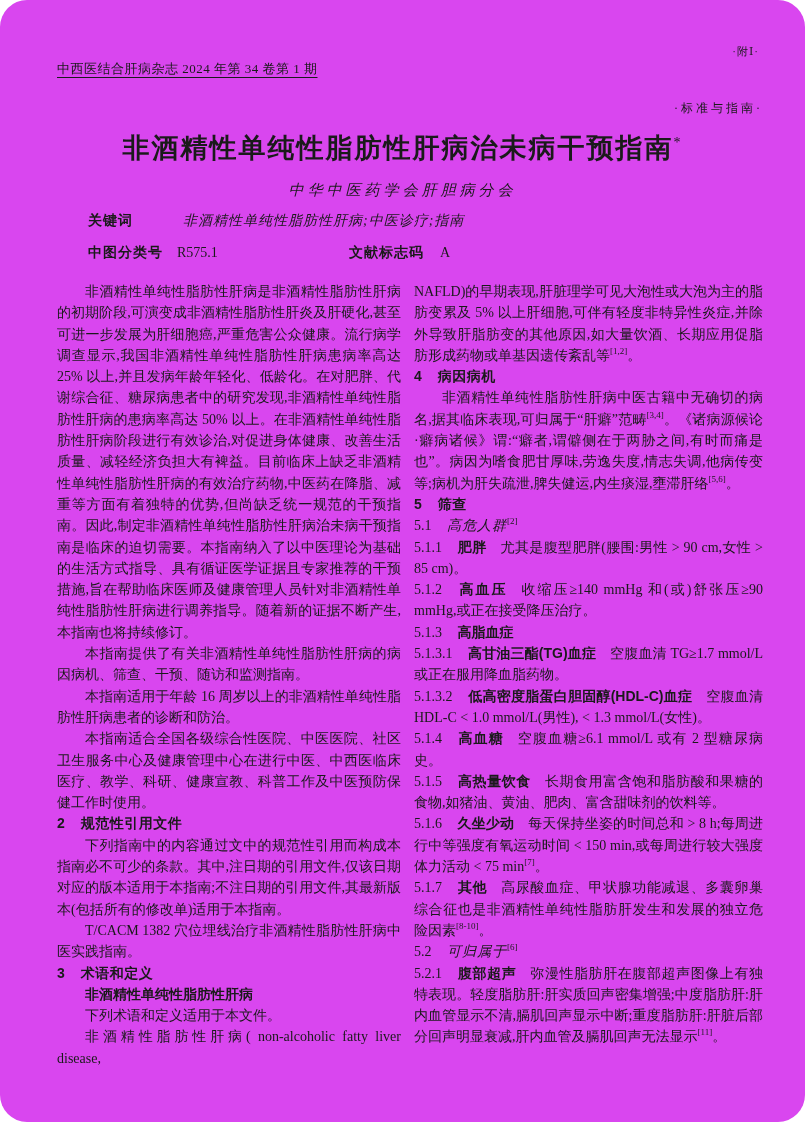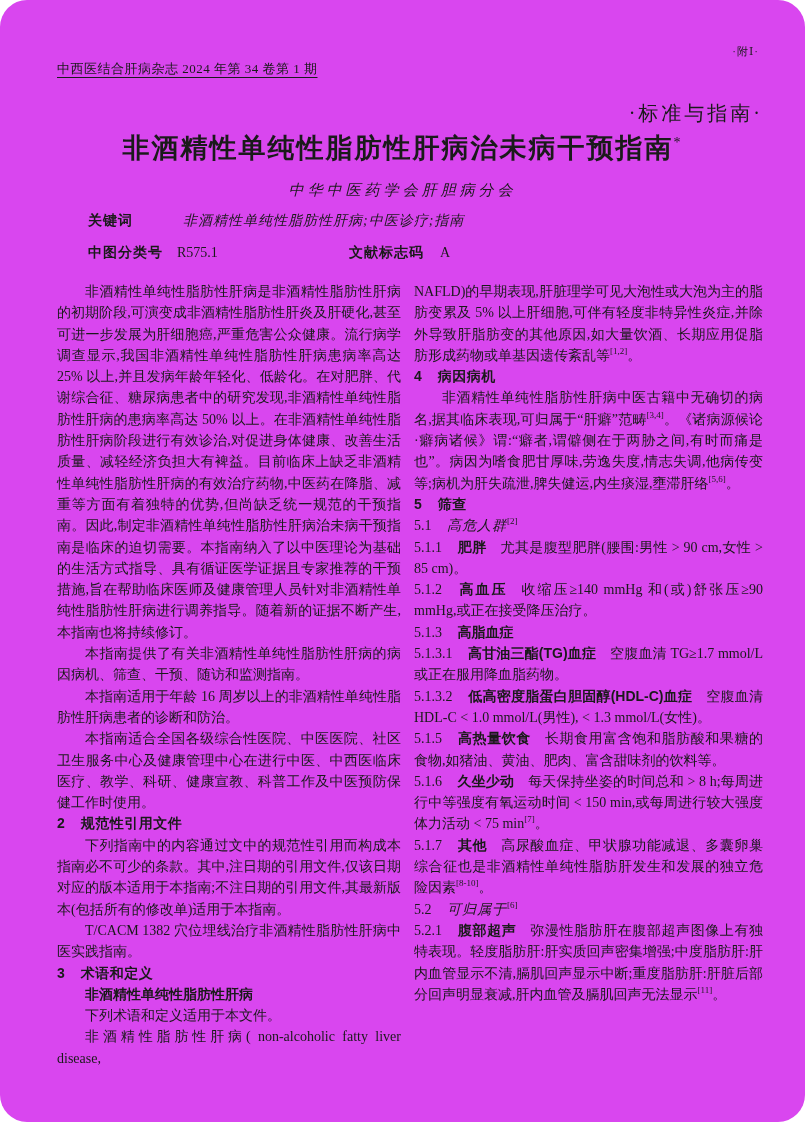--- a/index.html
+++ b/index.html
@@ -19,21 +19,21 @@
     font-size:13px;letter-spacing:.5px;
     text-decoration:underline;
     text-underline-offset:4px;
   }
   .page-marker{
     position:absolute;right:46px;top:44px;
     font-size:11px;letter-spacing:1px;
   }
   .section-marker{
     position:absolute;right:42px;top:100px;
-    font-size:20px;letter-spacing:3px;
+    font-size:12px;letter-spacing:3px;
   }
 
   
   .title-wrap{
     position:absolute;left:0;top:130px;width:100%;
     text-align:center;
   }
   .doc-title{
     font-size:27px;font-weight:bold;letter-spacing:2px;
     font-family:"Liberation Serif","DejaVu Serif",serif;
@@ -127,20 +127,21 @@
       <p class="para-flush"><span class="sg-t">NAFLD)的早期表现,肝脏理学可见大泡性或大泡为主的脂肪变累及 5% 以上肝细胞,可伴有轻度非特异性炎症,并除外导致肝脂肪变的其他原因,如大量饮酒、长期应用促脂肪形成药物或单基因遗传紊乱等</span><sup class="sg-sup">[1,2]</sup><span class="sg-t">。</span></p>
       <p class="heading para-flush"><span class="sg-num">4</span><span class="sg-b">病因病机</span></p>
       <p class="para"><span class="sg-t">非酒精性单纯性脂肪性肝病中医古籍中无确切的病名,据其临床表现,可归属于“肝癖”范畴</span><sup class="sg-sup">[3,4]</sup><span class="sg-t">。《诸病源候论·癖病诸候》谓:“癖者,谓僻侧在于两胁之间,有时而痛是也”。病因为嗜食肥甘厚味,劳逸失度,情志失调,他病传变等;病机为肝失疏泄,脾失健运,内生痰湿,壅滞肝络</span><sup class="sg-sup">[5,6]</sup><span class="sg-t">。</span></p>
       <p class="heading para-flush"><span class="sg-num">5</span><span class="sg-b">筛查</span></p>
       <p class="para-flush"><span class="sg-num">5.1</span><span class="sg-k">高危人群</span><sup class="sg-sup">[2]</sup></p>
       <p class="para-flush"><span class="sg-num">5.1.1</span><span class="sg-bg">肥胖</span><span class="sg-t">尤其是腹型肥胖(腰围:男性 &gt; 90 cm,女性 &gt; 85 cm)。</span></p>
       <p class="para-flush"><span class="sg-num">5.1.2</span><span class="sg-bg">高血压</span><span class="sg-t">收缩压≥140 mmHg 和(或)舒张压≥90 mmHg,或正在接受降压治疗。</span></p>
       <p class="para-flush"><span class="sg-num">5.1.3</span><span class="sg-b">高脂血症</span></p>
       <p class="para-flush"><span class="sg-num">5.1.3.1</span><span class="sg-bg">高甘油三酯(TG)血症</span><span class="sg-t">空腹血清 TG≥1.7 mmol/L 或正在服用降血脂药物。</span></p>
       <p class="para-flush"><span class="sg-num">5.1.3.2</span><span class="sg-bg">低高密度脂蛋白胆固醇(HDL-C)血症</span><span class="sg-t">空腹血清 HDL-C &lt; 1.0 mmol/L(男性), &lt; 1.3 mmol/L(女性)。</span></p>
+      <p class="para-flush"><span class="sg-num">5.1.4</span><span class="sg-bg">高血糖</span><span class="sg-t">空腹血糖≥6.1 mmol/L 或有 2 型糖尿病史。</span></p>
       <p class="para-flush"><span class="sg-num">5.1.5</span><span class="sg-bg">高热量饮食</span><span class="sg-t">长期食用富含饱和脂肪酸和果糖的食物,如猪油、黄油、肥肉、富含甜味剂的饮料等。</span></p>
       <p class="para-flush"><span class="sg-num">5.1.6</span><span class="sg-bg">久坐少动</span><span class="sg-t">每天保持坐姿的时间总和 &gt; 8 h;每周进行中等强度有氧运动时间 &lt; 150 min,或每周进行较大强度体力活动 &lt; 75 min</span><sup class="sg-sup">[7]</sup><span class="sg-t">。</span></p>
       <p class="para-flush"><span class="sg-num">5.1.7</span><span class="sg-bg">其他</span><span class="sg-t">高尿酸血症、甲状腺功能减退、多囊卵巢综合征也是非酒精性单纯性脂肪肝发生和发展的独立危险因素</span><sup class="sg-sup">[8-10]</sup><span class="sg-t">。</span></p>
       <p class="para-flush"><span class="sg-num">5.2</span><span class="sg-k">可归属于</span><sup class="sg-sup">[6]</sup></p>
       <p class="para-flush"><span class="sg-num">5.2.1</span><span class="sg-bg">腹部超声</span><span class="sg-t">弥漫性脂肪肝在腹部超声图像上有独特表现。轻度脂肪肝:肝实质回声密集增强;中度脂肪肝:肝内血管显示不清,膈肌回声显示中断;重度脂肪肝:肝脏后部分回声明显衰减,肝内血管及膈肌回声无法显示</span><sup class="sg-sup">[11]</sup><span class="sg-t">。</span></p>
     </div>
 
 </div>
 
 </body></html>

